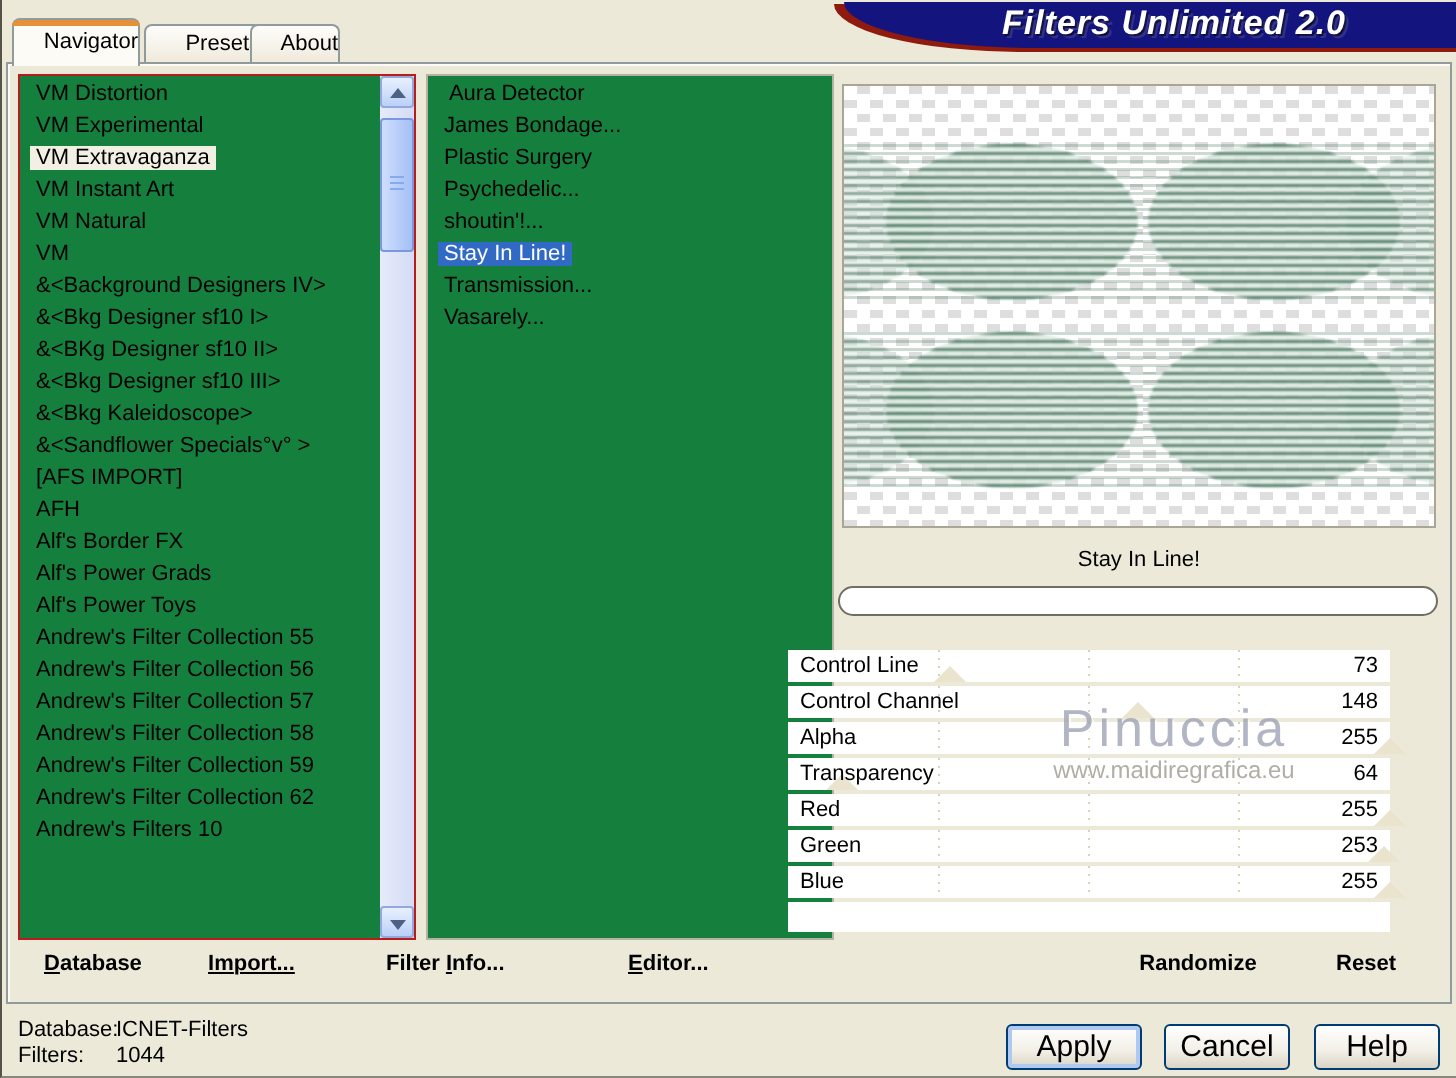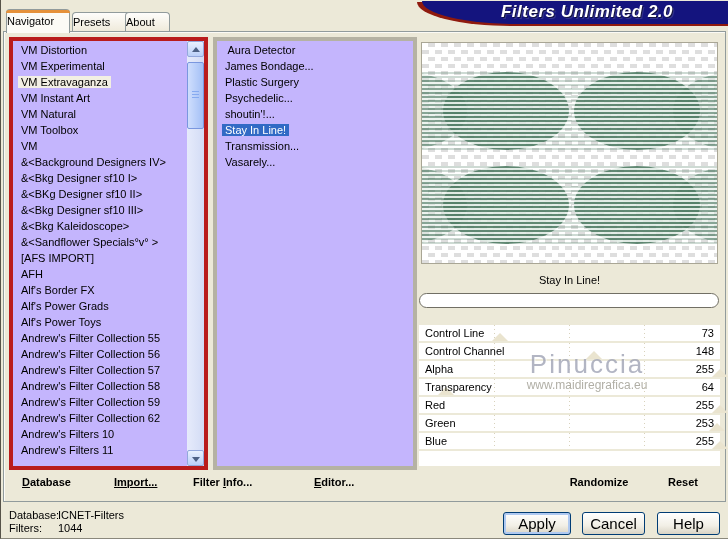--- a/index.html
+++ b/index.html
@@ -10,33 +10,33 @@
   .banner-shadow{position:absolute;left:416px;top:2px;right:0;height:24px;background:#8F1A0E;
                  border-bottom-left-radius:95px 24px;}
   .banner{position:absolute;left:421px;top:1px;right:0;height:23px;background:#14147E;
           border-bottom-left-radius:95px 23px;color:#fff;font-weight:bold;font-style:italic;
           font-size:17px;line-height:22px;text-align:center;padding-left:24px;
           text-shadow:1px 1px 0 rgba(0,0,0,.55), 2px 2px 0 rgba(255,255,255,.12);
           letter-spacing:.5px;}
   
   .tab{position:absolute;box-sizing:border-box;border:1px solid #919B9C;border-bottom:none;
        border-radius:4px 4px 0 0;background:linear-gradient(#FEFDFB,#EEE9D9);font-size:11px;
-       text-align:left;cursor:default;}
+       text-align:right;cursor:default;}
   .tab-inactive{top:12px;height:20px;line-height:19px;z-index:4;}
   .tab-active{top:9px;height:24px;line-height:22px;background:#FCFBF6;z-index:6;}
   .tab-active::before{content:"";position:absolute;top:0;left:-1px;right:-1px;height:3px;
        background:#E5913A;border-radius:4px 4px 0 0;}
   #tab-navigator{left:5px;width:64px;}
   #tab-presets{left:71px;width:59px;}
   #tab-about{left:124px;width:45px;}
   
   .tabpage{position:absolute;left:2px;top:31px;width:723px;height:471px;background:#ECE9D8;
            box-sizing:border-box;border:1px solid #919B9C;box-shadow:inset 1px 1px 0 #FBFAF5;z-index:5;}
   
-  .listbox{position:absolute;background:#c4b5fd;box-sizing:border-box;border:4px solid #b91c1c;overflow:hidden;}
+  .listbox{position:absolute;background:#15803d;box-sizing:border-box;border:1px solid #b91c1c;overflow:hidden;}
   #left-list{left:5px;top:5px;width:199px;height:433px;}
   #middle-list{left:209px;top:5px;width:204px;height:433px;border-color:#B5B2A3;}
   .list-items{position:absolute;left:0;top:1px;right:17px;bottom:0;}
   #middle-list .list-items{right:0;}
   .list-row{height:16px;line-height:16px;font-size:11px;white-space:pre;padding-left:5px;color:#000;}
   .list-row .label{padding:0 3px;white-space:pre;}
   .label.sel-pale{background:#F2EFE3;}
   .label.sel-blue{background:#316AC5;color:#fff;}
   
   .sb{position:absolute;top:0;right:0;bottom:0;width:17px;background:#DCE3F7;
@@ -60,21 +60,21 @@
            background-size:auto, 13px 13px;}
   .band{position:absolute;left:0;right:0;height:78px;opacity:.35;
         background:repeating-linear-gradient(180deg, rgba(78,123,99,.8) 0 1.6px, rgba(255,255,255,0) 1.6px 4px);}
   .el{position:absolute;width:126px;height:78px;border-radius:50%;opacity:.85;filter:blur(.6px);
       background:repeating-linear-gradient(180deg,#4E7B63 0 1.6px,#DFEAE3 1.6px 4px);}
   .el.half{opacity:.55;}
   
   .filter-title{position:absolute;left:415px;top:242px;width:301px;text-align:center;font-size:11px;}
   .progress{position:absolute;left:415px;top:261px;width:300px;height:15px;box-sizing:border-box;
             border:1px solid #716F64;border-radius:8px;background:#fff;}
-  #param-table{position:absolute;left:415px;top:293px;width:301px;}
+  #param-table{position:absolute;left:390px;top:293px;width:301px;}
   .param-row{position:relative;height:16px;margin-bottom:2px;background:#fff;font-size:11px;line-height:16px;
      background-image:
        repeating-linear-gradient(180deg,#D8D2BC 0 1px, rgba(0,0,0,0) 1px 4px),
        repeating-linear-gradient(180deg,#D8D2BC 0 1px, rgba(0,0,0,0) 1px 4px),
        repeating-linear-gradient(180deg,#D8D2BC 0 1px, rgba(0,0,0,0) 1px 4px);
      background-repeat:no-repeat;background-size:1px 100%;
      background-position:25% 0, 50% 0, 75% 0;}
   .pname{position:absolute;left:6px;}
   .pvalue{position:absolute;right:6px;}
   .pthumb{position:absolute;bottom:0;width:0;height:0;border-left:8px solid transparent;
@@ -82,21 +82,21 @@
   .param-blank{height:15px;background:#fff;}
   .watermark1{position:absolute;left:478px;top:317px;width:210px;text-align:center;font-size:26px;
               color:#9FA3B5;opacity:.8;letter-spacing:2px;text-shadow:1px 1px 0 #fff;}
   .watermark2{position:absolute;left:478px;top:346px;width:210px;text-align:center;font-size:12px;
               color:#A8A69C;opacity:.9;}
   .action-label{position:absolute;top:444px;font-size:11px;font-weight:bold;text-align:center;cursor:default;}
   #randomize{left:540px;width:110px;}
   #reset{left:653px;width:52px;}
   .tb-item{position:absolute;top:444px;font-size:11px;font-weight:bold;cursor:default;}
   .tb-item .u{text-decoration:underline;}
-  #tb-database{left:18px;} #tb-import{left:110px;text-decoration:underline;} #tb-filterinfo{left:189px;} #tb-editor{left:286px;padding-left:24px;}
+  #tb-database{left:18px;} #tb-import{left:100px;text-decoration:underline;} #tb-filterinfo{left:189px;} #tb-editor{left:286px;padding-left:24px;}
   
   .status{position:absolute;font-size:11px;line-height:13px;}
   #st-db-label{left:8px;top:509px;} #st-db-value{left:57px;top:509px;}
   #st-f-label{left:8px;top:522px;}  #st-f-value{left:57px;top:522px;}
   .xp-btn{position:absolute;top:512px;height:23px;box-sizing:border-box;border:1px solid #003C74;
           border-radius:3px;background:linear-gradient(#FFFFFF,#F2EFE6 60%,#D9D4C5);
           font-family:"Liberation Sans",sans-serif;font-size:15px;text-align:center;line-height:21px;cursor:default;}
   #btn-apply{left:502px;width:68px;box-shadow:inset 0 0 0 2px #AFC9F1;}
   #btn-cancel{left:581px;width:63px;text-align:center;}
   #btn-help{left:656px;width:63px;}
@@ -115,41 +115,39 @@
 
   <div class="tabpage">
 
     <div id="left-list" class="listbox">
       <div class="list-items">
           <div class="list-row"><span class="label">VM Distortion</span></div>
           <div class="list-row"><span class="label">VM Experimental</span></div>
           <div class="list-row"><span class="label sel-pale">VM Extravaganza</span></div>
           <div class="list-row"><span class="label">VM Instant Art</span></div>
           <div class="list-row"><span class="label">VM Natural</span></div>
-          <div class="list-row"><span class="label">VM Toolbox</span></div>
           <div class="list-row"><span class="label">VM</span></div>
           <div class="list-row"><span class="label">&amp;&lt;Background Designers IV&gt;</span></div>
           <div class="list-row"><span class="label">&amp;&lt;Bkg Designer sf10 I&gt;</span></div>
           <div class="list-row"><span class="label">&amp;&lt;BKg Designer sf10 II&gt;</span></div>
           <div class="list-row"><span class="label">&amp;&lt;Bkg Designer sf10 III&gt;</span></div>
           <div class="list-row"><span class="label">&amp;&lt;Bkg Kaleidoscope&gt;</span></div>
           <div class="list-row"><span class="label">&amp;&lt;Sandflower Specials°v° &gt;</span></div>
           <div class="list-row"><span class="label">[AFS IMPORT]</span></div>
           <div class="list-row"><span class="label">AFH</span></div>
           <div class="list-row"><span class="label">Alf's Border FX</span></div>
           <div class="list-row"><span class="label">Alf's Power Grads</span></div>
           <div class="list-row"><span class="label">Alf's Power Toys</span></div>
           <div class="list-row"><span class="label">Andrew's Filter Collection 55</span></div>
           <div class="list-row"><span class="label">Andrew's Filter Collection 56</span></div>
           <div class="list-row"><span class="label">Andrew's Filter Collection 57</span></div>
           <div class="list-row"><span class="label">Andrew's Filter Collection 58</span></div>
           <div class="list-row"><span class="label">Andrew's Filter Collection 59</span></div>
           <div class="list-row"><span class="label">Andrew's Filter Collection 62</span></div>
           <div class="list-row"><span class="label">Andrew's Filters 10</span></div>
-          <div class="list-row"><span class="label">Andrew's Filters 11</span></div>
         </div>
       <div class="sb">
         <div class="sb-btn sb-up">
             <span class="arrow arrow-up"></span>
           </div>
         <div class="sb-thumb"></div>
         <div class="sb-btn sb-down">
             <span class="arrow arrow-down"></span>
           </div>
       </div>

